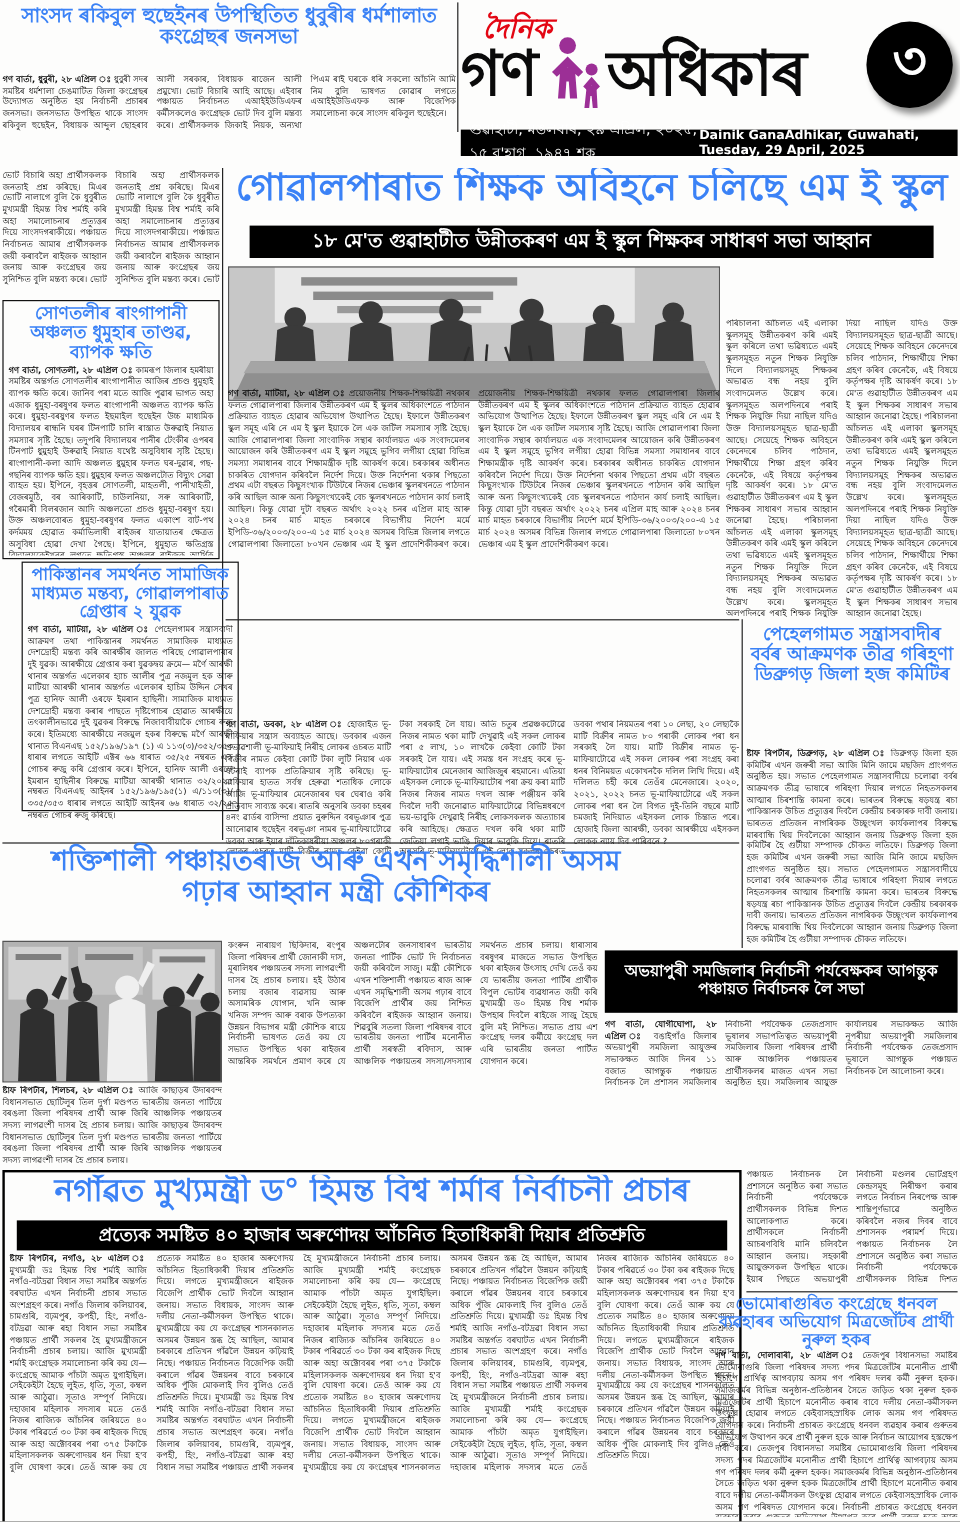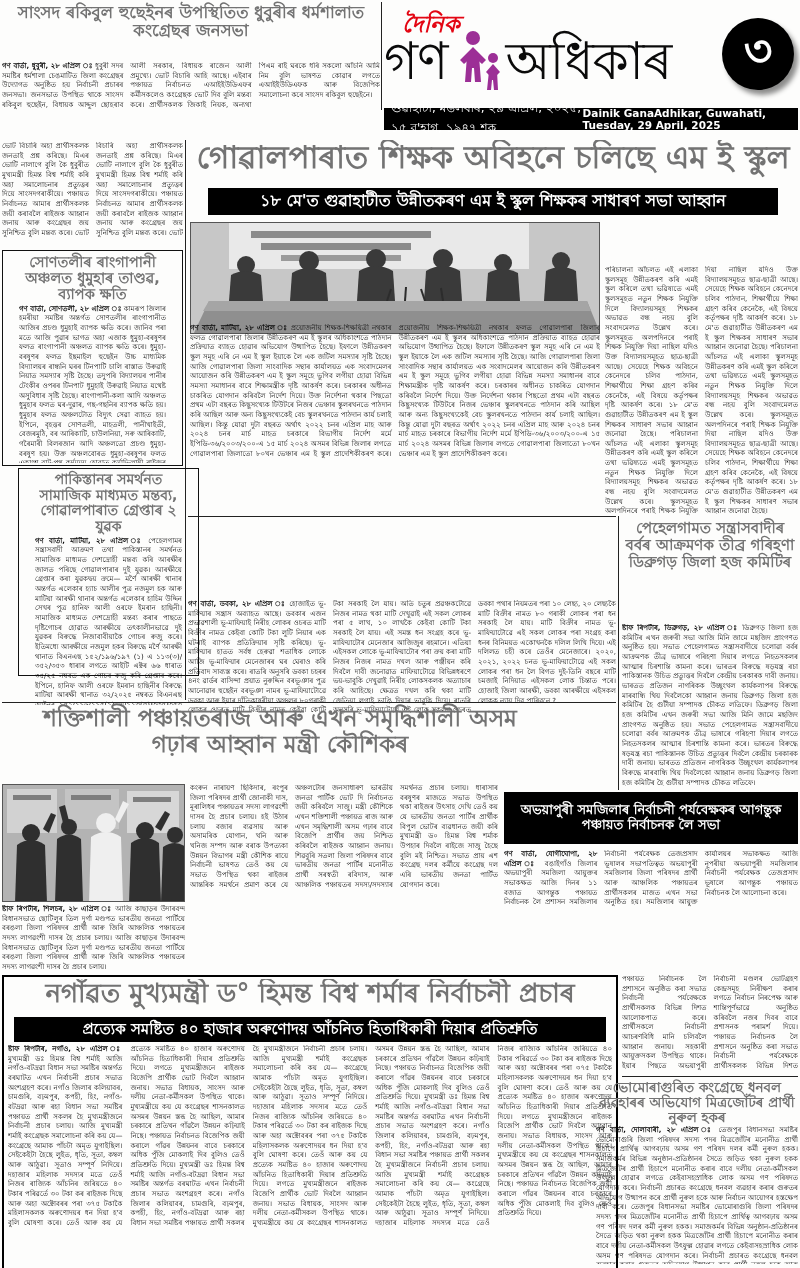--- a/index.html
+++ b/index.html
@@ -1,32 +1,32 @@
 <!DOCTYPE html>
 <html><head>
 <meta charset="utf-8">
 <style>
   html,body{margin:0;padding:0;background:#777;}
   .page{position:relative;width:800px;height:1268px;background:#fdfdfc;margin:0 auto;
         font-family:"DejaVu Sans","Liberation Sans",sans-serif;color:#0a0a0a;overflow:hidden;}
   .abs{position:absolute;box-sizing:border-box;}
-  .hl{font-weight:bold;text-align:center;line-height:1.12;color:#737373;}
+  .hl{font-weight:bold;text-align:center;line-height:1.12;color:#3b82f6;}
   .body-txt{font-size:7px;line-height:1.38;text-align:justify;overflow:hidden;word-break:break-word;}
   .body-txt b{font-weight:bold;}
   .cols2{column-count:2;column-gap:7px;height:100%;}
   .cols3{column-count:3;column-gap:7px;height:100%;}
   .cols5{column-count:5;column-gap:8px;height:100%;}
-  .box{border:1px solid #111;padding:3px 16px;}
+  .box{border:1px solid #111;padding:3px 4px;}
   .revbar{background:#000;color:#fff;font-weight:bold;text-align:center;
           display:flex;align-items:center;justify-content:center;line-height:1.15;}
   .vr{background:#222;width:1px;}
   .hr{background:#222;height:1px;}
   .photo-frame{border:1px solid #555;background:#c9c9c9;overflow:hidden;}
   .masthead-prefix{font-weight:bold;font-style:italic;}
-  .masthead-title{font-weight:normal;letter-spacing:-1px;}
+  .masthead-title{font-weight:bold;letter-spacing:-1px;}
   .pgcircle{background:#000;border-radius:50%;display:flex;align-items:center;justify-content:center;
             color:#fff;font-weight:bold;box-shadow:4px 5px 5px rgba(0,0,0,.45);}
   .datestrip{background:#000;color:#fff;display:flex;align-items:center;justify-content:space-between;padding:0 7px;}
   .nowrap{white-space:nowrap;overflow:hidden;}
 </style>
 </head>
 <body>
 
 <div class="page">
 

